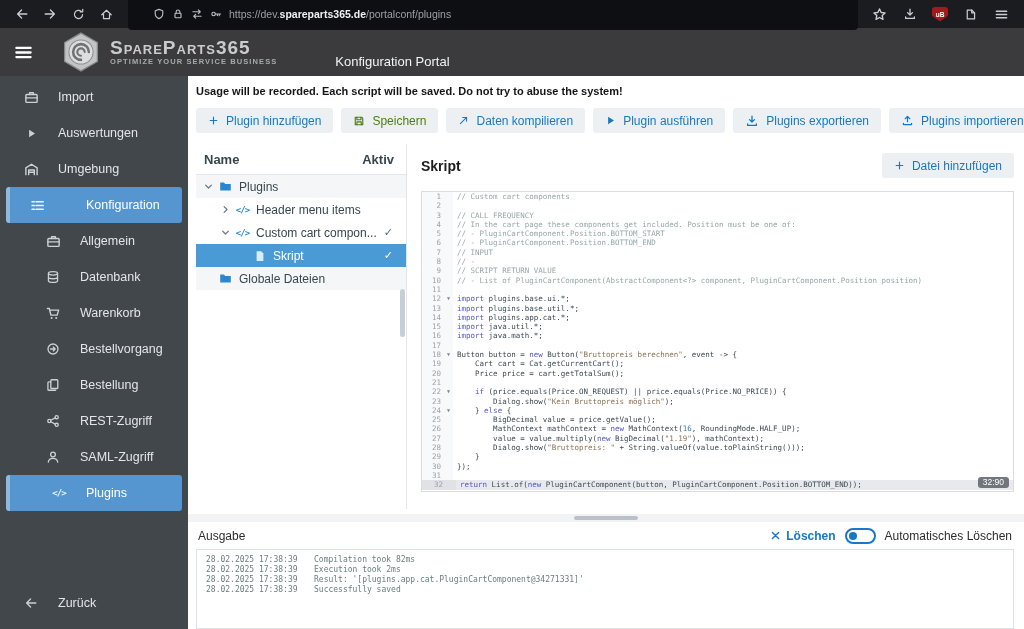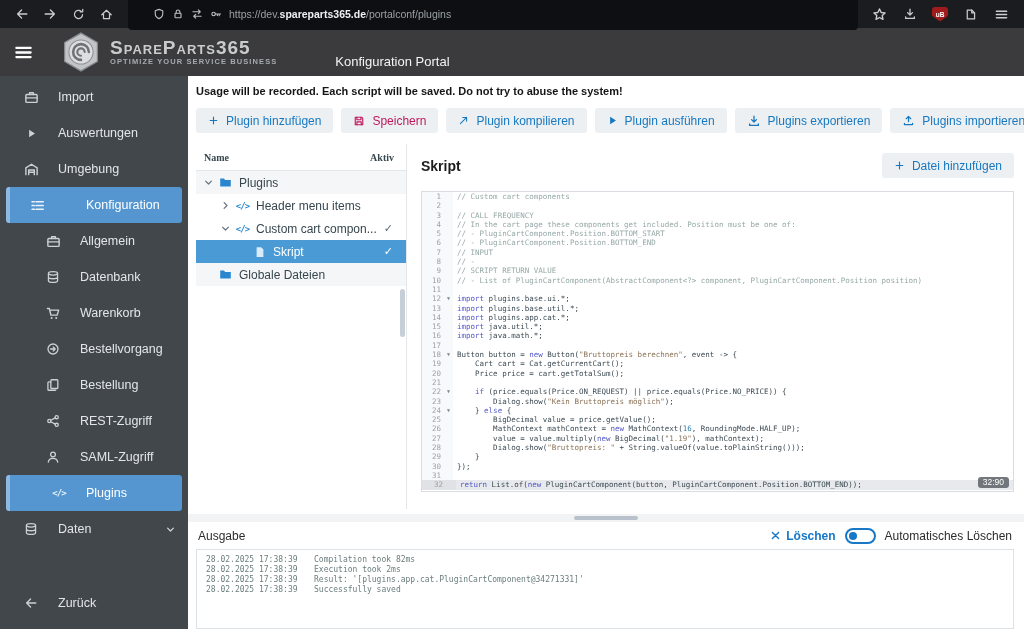--- a/index.html
+++ b/index.html
@@ -39,28 +39,28 @@
   .side-item .chev { margin-left:auto; color:#cfd4d8; display:flex; }
   .side-item.selected .chev { color:#fff; }
   .side-back { margin-top:auto; margin-bottom:8px; }
   .code-glyph { font-family:"DejaVu Sans Mono",monospace; font-size:9px; font-weight:bold; letter-spacing:-1px; }
 
   
   .main { flex:1; background:#fff; padding:7px 10px 0 8px; display:flex; flex-direction:column; min-width:0; }
   .warning { font-size:11px; font-weight:bold; color:#151515; margin:2px 0 11px; }
   .toolbar { display:flex; gap:8px; margin-bottom:11px; }
   .btn { display:inline-flex; align-items:center; gap:7px; background:#edf0f3; color:#1878bf; font-size:12px; height:25px; padding:0 12px; border-radius:3px; border:none; font-family:inherit; cursor:pointer; white-space:nowrap; }
-  .btn.disabled { color:#be185d;justify-content:center; }
+  .btn.disabled { color:#4d7c0f;justify-content:center; }
   .btn .ic { display:flex; }
 
   .content-row { display:flex; height:365px; flex:none; }
 
   
   .tree-pane { width:211px; flex:none; border-right:1px solid #e4e7ea; margin-right:14px; position:relative; padding-top:2px; }
-  .tree-head { display:flex; align-items:center; font-size:10px; font-weight:bold; color:#37474f; padding:6px 8px 7px; border-bottom:1px solid #e4e7ea;font-family:Liberation Serif, serif; }
+  .tree-head { display:flex; align-items:center; font-size:13px; font-weight:bold; color:#37474f; padding:6px 8px 7px; border-bottom:1px solid #e4e7ea; }
   .tree-head .col-aktiv { margin-left:auto; padding-right:4px; }
   .tree-row { display:flex; align-items:center; height:23px; font-size:12px; color:#37474f; }
   .tree-row .chev { width:17px; display:flex; justify-content:center; color:#6b7682; flex:none; }
   .tree-row .t-ic { width:17px; display:flex; justify-content:center; align-items:center; color:#2a87cf; flex:none; margin-right:5px; }
   .tree-row .lbl { white-space:nowrap; overflow:hidden; }
   .tree-row .aktiv { margin-left:auto; padding-right:13px; color:#546e7a; font-size:11px; }
   .tree-row.shaded { background:#f4f6f8; }
   .tree-row.selected { background:#4a9bd5; color:#fff; }
   .tree-row.selected .t-ic { color:#d9ecfa; }
   .tree-row.selected .aktiv { color:#fff; }
@@ -300,34 +300,20 @@
           </svg>
         </span>
         <span>SAML-Zugriff</span>
       </div>
       <div class="side-item sub selected">
         <span class="ic">
           <span class="code-glyph">&lt;/&gt;</span>
         </span>
         <span>Plugins</span>
       </div>
-      <div class="side-item top">
-        <span class="ic">
-          <svg width="14" height="14" viewBox="0 0 16 16" fill="none" stroke="currentColor" stroke-width="1.5" stroke-linecap="round" stroke-linejoin="round">
-            <ellipse cx="8" cy="3.8" rx="5.2" ry="2"></ellipse>
-            <path d="M2.8 3.8v8.4c0 1.1 2.3 2 5.2 2s5.2-.9 5.2-2V3.8M2.8 8c0 1.1 2.3 2 5.2 2s5.2-.9 5.2-2"></path>
-          </svg>
-        </span>
-        <span>Daten</span>
-        <span class="chev">
-          <svg width="11" height="11" viewBox="0 0 16 16" fill="none" stroke="currentColor" stroke-width="1.5" stroke-linecap="round" stroke-linejoin="round">
-            <path d="M3.8 6 8 10.2 12.2 6" stroke-width="1.8"></path>
-          </svg>
-        </span>
-      </div>
       <div class="side-item top side-back">
         <span class="ic">
           <svg width="14" height="14" viewBox="0 0 16 16" fill="none" stroke="currentColor" stroke-width="1.5" stroke-linecap="round" stroke-linejoin="round">
             <path d="M13.5 8H3.5M7.5 3.5 3 8l4.5 4.5"></path>
           </svg>
         </span>
         <span>Zurück</span>
       </div>
     </nav>
 
@@ -351,21 +337,21 @@
             </svg>
           </span>
           <span>Speichern</span>
         </button>
         <button class="btn">
           <span class="ic">
             <svg width="11" height="11" viewBox="0 0 16 16" fill="none" stroke="currentColor" stroke-width="1.5" stroke-linecap="round" stroke-linejoin="round">
               <path d="M3.5 12.5 12.5 3.5M6.8 3.5h5.7v5.7"></path>
             </svg>
           </span>
-          <span>Plugin kompilieren</span>
+          <span>Daten kompilieren</span>
         </button>
         <button class="btn">
           <span class="ic">
             <svg width="11" height="11" viewBox="0 0 16 16" fill="none" stroke="currentColor" stroke-width="1.5" stroke-linecap="round" stroke-linejoin="round">
               <path d="M4.5 2.6 13 8l-8.5 5.4Z" fill="currentColor" stroke="none"></path>
             </svg>
           </span>
           <span>Plugin ausführen</span>
         </button>
         <button class="btn">

